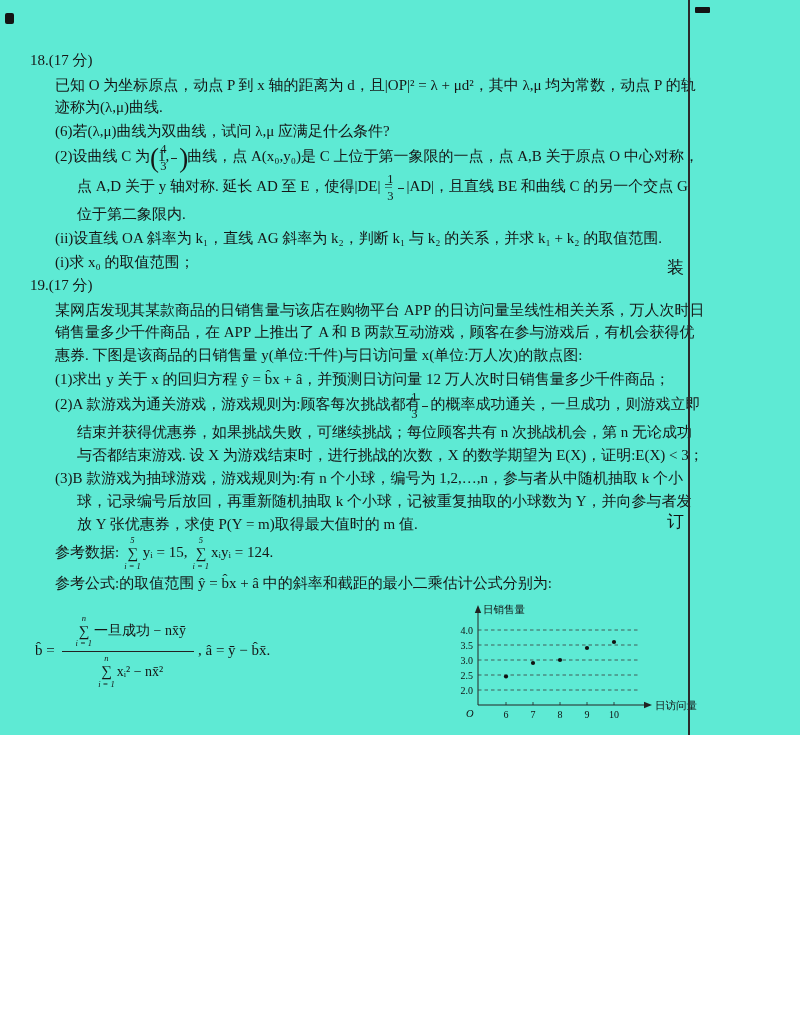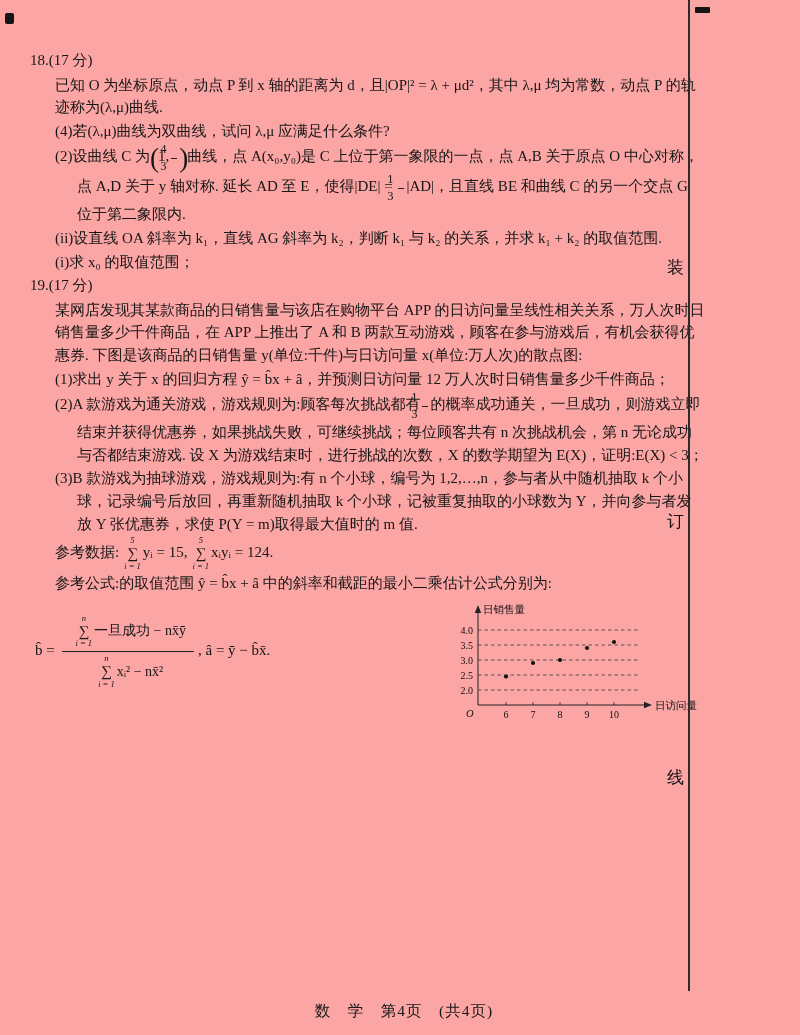--- a/index.html
+++ b/index.html
@@ -1,17 +1,17 @@
 <!DOCTYPE html>
 <html><head>
 <meta charset="utf-8">
 <style>
   html,body{margin:0;padding:0}
   body{width:800px;height:1035px;background:#ffffff;font-family:"Liberation Serif","DejaVu Serif",serif;color:#161616}
-  .page{position:relative;width:800px;height:1035px;background:#fca5a5;overflow:hidden}
+  .page{position:relative;width:800px;height:735px;background:#5eead4;overflow:hidden}
   .content{position:absolute;left:0;top:0;width:676px;padding:49px 16px 0 30px}
   .problem{padding-left:25px;font-size:15px;line-height:22.6px}
   .problem.second{}
   .phead{margin-left:-25px;margin-bottom:2px}
   p.para{margin:1px 0}
   .item{padding-left:22px;text-indent:-22px}
   .sub{margin-left:22px;padding-left:27px;text-indent:-27px}
   .ref{margin-left:22px}
   .mi{}
   .frac{display:inline-block;vertical-align:middle;text-align:center;line-height:1.08;font-size:12.5px;margin:0 2px}
@@ -40,21 +40,21 @@
 
 <div class="page">
   <div class="artifact a1"></div>
   <div class="artifact a2"></div>
 
   <div class="content">
 
     <section class="problem">
       <div class="phead"><span>18.</span><span>(17 分)</span></div>
       <p class="para">已知 O 为坐标原点，动点 P 到 x 轴的距离为 d，且|OP|² = λ + μd²，其中 λ,μ 均为常数，动点 P 的轨迹称为(λ,μ)曲线.</p>
-      <p class="para item">(4)若(λ,μ)曲线为双曲线，试问 λ,μ 应满足什么条件?</p>
+      <p class="para item">(6)若(λ,μ)曲线为双曲线，试问 λ,μ 应满足什么条件?</p>
       <p class="para item"><span class="run">(2)设曲线 C 为</span><span class="bigp">(</span><span class="run">1,</span><span class="frac"><span class="num">4</span><span class="den">3</span></span><span class="bigp">)</span><span class="run">曲线，点 A(x₀,y₀)是 C 上位于第一象限的一点，点 A,B 关于原点 O 中心对称，点 A,D 关于 y 轴对称. 延长 AD 至 E，使得|DE| = </span><span class="frac"><span class="num">1</span><span class="den">3</span></span><span class="run">|AD|，且直线 BE 和曲线 C 的另一个交点 G 位于第二象限内.</span></p>
       <p class="para sub">(ii)设直线 OA 斜率为 k₁，直线 AG 斜率为 k₂，判断 k₁ 与 k₂ 的关系，并求 k₁ + k₂ 的取值范围.</p>
       <p class="para sub">(i)求 x₀ 的取值范围；</p>
     </section>
 
     <section class="problem second">
       <div class="phead"><span>19.</span><span>(17 分)</span></div>
       <p class="para">某网店发现其某款商品的日销售量与该店在购物平台 APP 的日访问量呈线性相关关系，万人次时日销售量多少千件商品，在 APP 上推出了 A 和 B 两款互动游戏，顾客在参与游戏后，有机会获得优惠券. 下图是该商品的日销售量 y(单位:千件)与日访问量 x(单位:万人次)的散点图:</p>
       <p class="para item">(1)求出 y 关于 x 的回归方程 ŷ = b̂x + â，并预测日访问量 12 万人次时日销售量多少千件商品；</p>
       <p class="para item"><span class="run">(2)A 款游戏为通关游戏，游戏规则为:顾客每次挑战都有</span><span class="frac"><span class="num">1</span><span class="den">3</span></span><span class="run">的概率成功通关，一旦成功，则游戏立即结束并获得优惠券，如果挑战失败，可继续挑战；每位顾客共有 n 次挑战机会，第 n 无论成功与否都结束游戏. 设 X 为游戏结束时，进行挑战的次数，X 的数学期望为 E(X)，证明:E(X) &lt; 3；</span></p>

